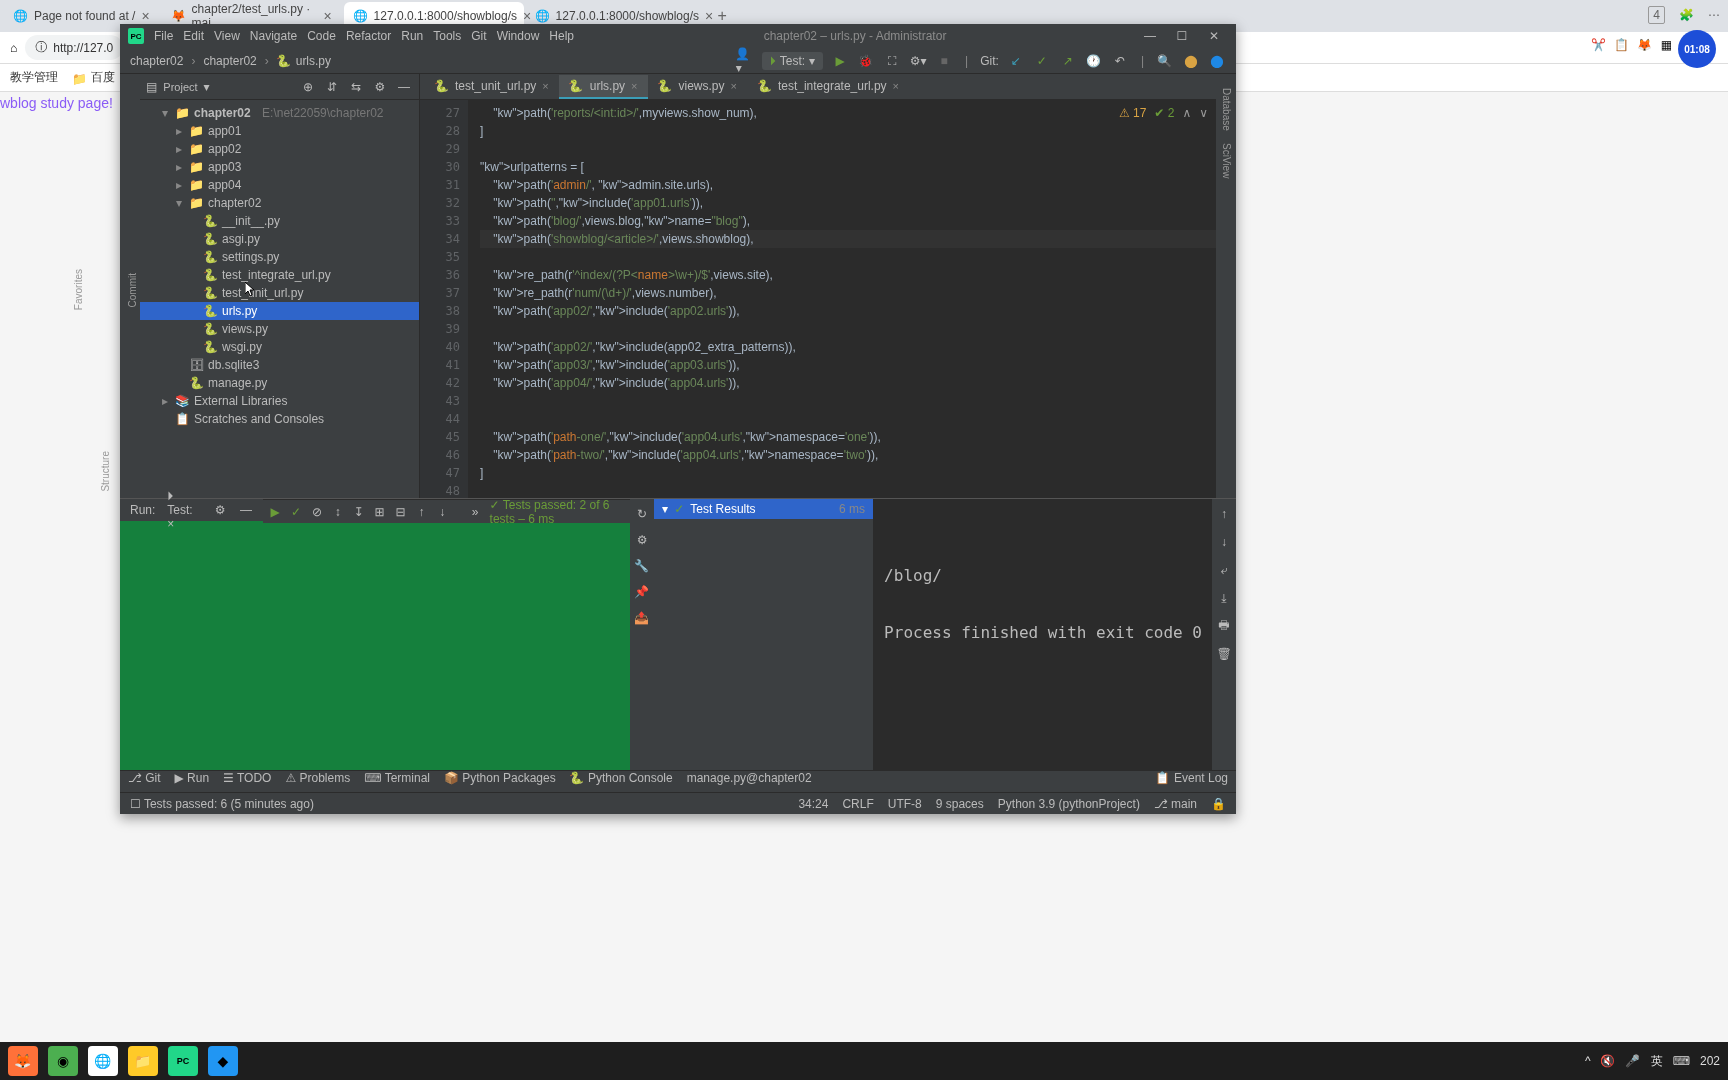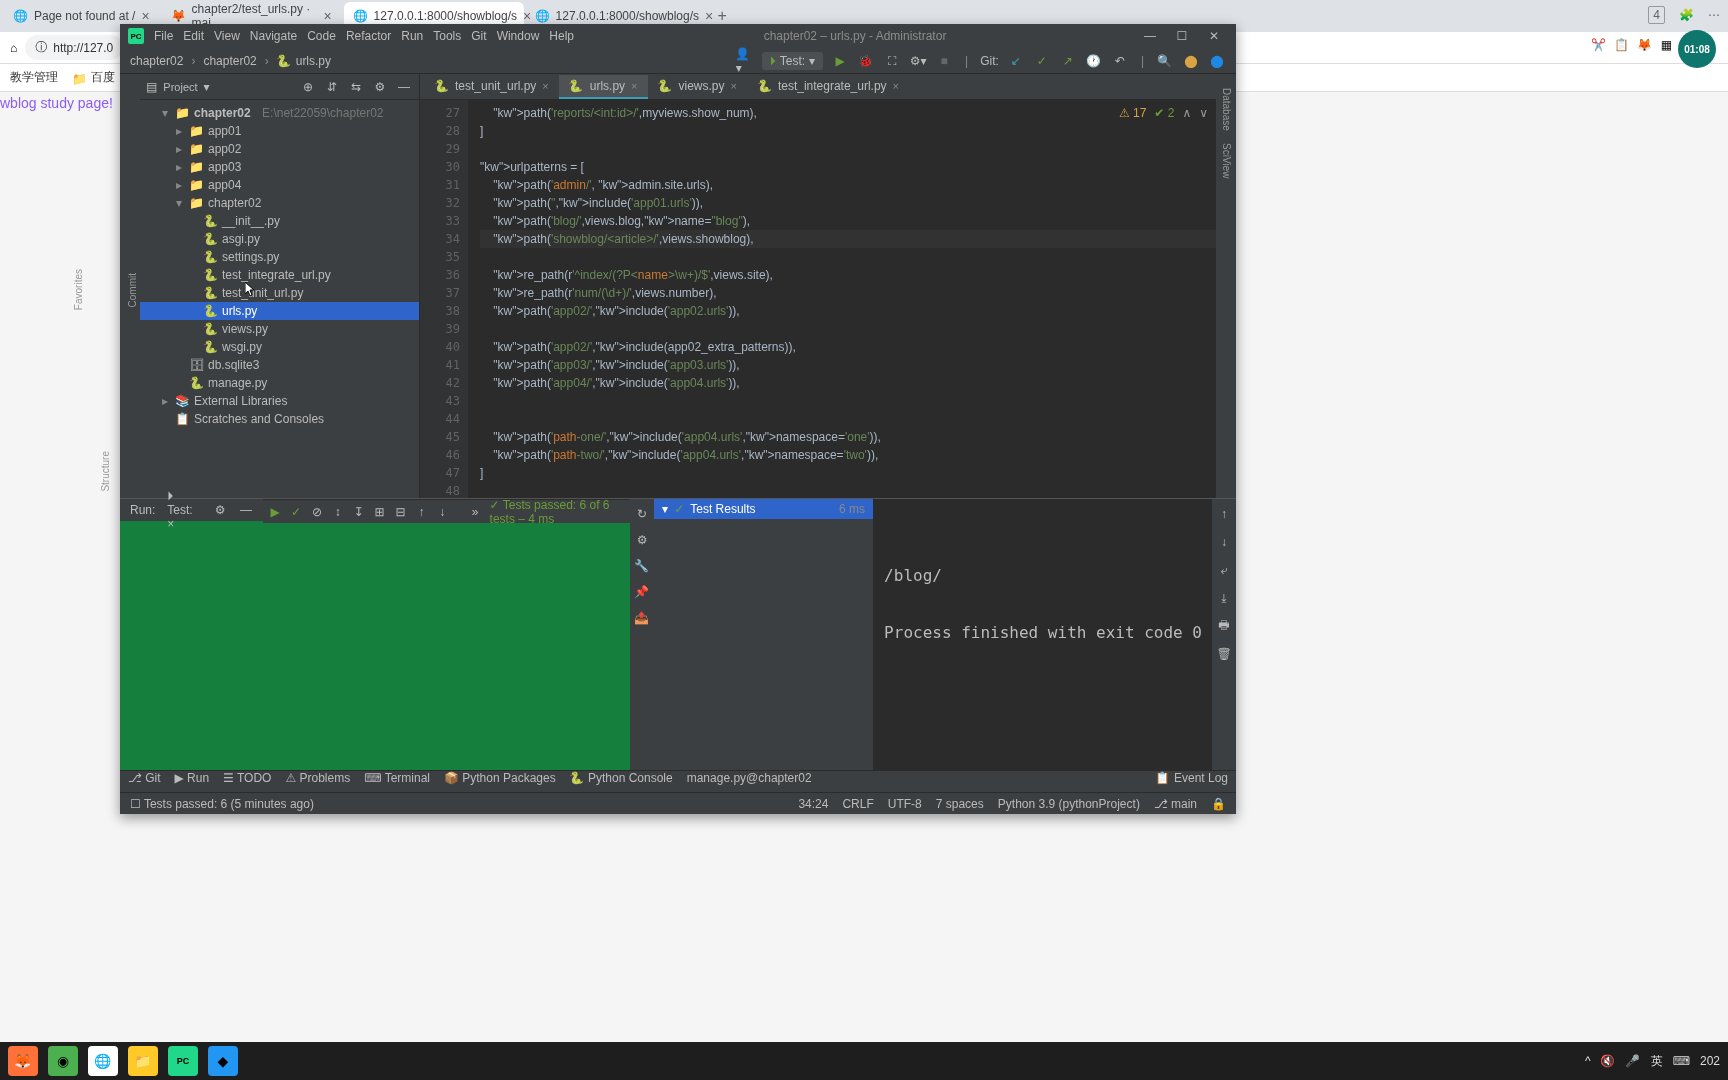--- a/index.html
+++ b/index.html
@@ -79,21 +79,21 @@
 .run-right-tools{width:24px;background:#3c3f41;display:flex;flex-direction:column;align-items:center;gap:10px;padding-top:6px;color:#999}
 
 .ide-status{height:22px;background:#3c3f41;border-top:1px solid #2b2b2b;display:flex;align-items:center;padding:0 10px;color:#bbb;font-size:10px;gap:14px}
 .ide-status .right{margin-left:auto;display:flex;gap:14px}
 .ide-toolwins{height:22px;background:#3c3f41;border-top:1px solid #2b2b2b;display:flex;padding:0 8px;color:#bbb;font-size:10px;gap:14px}
 .ide-toolwins .right{margin-left:auto;display:flex;gap:14px}
 
 .taskbar{position:absolute;left:0;bottom:0;width:1728px;height:38px;background:#1e1e1e;display:flex;align-items:center;padding:0 8px;gap:10px}
 .taskbar .app{width:30px;height:30px;border-radius:4px;display:flex;align-items:center;justify-content:center;font-size:14px}
 .taskbar .tray{margin-left:auto;display:flex;align-items:center;gap:10px;color:#ddd;font-size:10px}
-.timebox{position:absolute;right:12px;top:30px;width:38px;height:38px;border-radius:50%;background:#0f766e;color:#fff;display:flex;align-items:center;justify-content:center;font-size:10px;font-weight:bold}
+.timebox{position:absolute;right:12px;top:30px;width:38px;height:38px;border-radius:50%;background:#1d4ed8;color:#fff;display:flex;align-items:center;justify-content:center;font-size:10px;font-weight:bold}
 .top-right-icons{position:absolute;right:8px;top:6px;display:flex;gap:14px;align-items:center;color:#666;font-size:13px}
 .cursor{position:absolute;left:245px;top:282px;width:12px;height:16px;z-index:50}
 </style>
 </head>
 <body>
 
 <div class="browser-tabs">
   <div class="browser-tab">
       <span class="icon">🌐</span>
       <span>Page not found at /</span>
@@ -370,21 +370,21 @@
       <span class="icon-btn green">▶</span>
       <span class="icon-btn green">✓</span>
       <span class="icon-btn">⊘</span>
       <span class="icon-btn">↕</span>
       <span class="icon-btn">↧</span>
       <span class="icon-btn">⊞</span>
       <span class="icon-btn">⊟</span>
       <span class="icon-btn">↑</span>
       <span class="icon-btn">↓</span>
       <span style="margin-left:12px" class="icon-btn">»</span>
-      <span class="green">✓ <span>Tests passed: 6 of 6 tests – 4 ms</span></span>
+      <span class="green">✓ <span>Tests passed: 2 of 6 tests – 6 ms</span></span>
     </div>
     <div class="run-body">
       <div class="run-left-tools">
         <span class="icon-btn">↻</span>
         <span class="icon-btn">⚙</span>
         <span class="icon-btn">🔧</span>
         <span class="icon-btn">📌</span>
         <span class="icon-btn">📤</span>
       </div>
       <div class="test-tree">
@@ -425,21 +425,21 @@
     <div class="right">
         <span>📋 <span>Event Log</span></span>
       </div>
   </div>
   <div class="ide-status">
     <span>☐ <span>Tests passed: 6 (5 minutes ago)</span></span>
     <div class="right">
       <span>34:24</span>
       <span>CRLF</span>
       <span>UTF-8</span>
-      <span>7 spaces</span>
+      <span>9 spaces</span>
       <span>Python 3.9 (pythonProject)</span>
       <span>⎇ main</span>
       <span>🔒</span>
     </div>
   </div>
 </div>
 
 <svg class="cursor" viewBox="0 0 12 16">
     <path d="M0 0 L0 12 L3 9 L5 14 L7 13 L5 8 L9 8 Z" fill="#fff" stroke="#000" stroke-width="1"></path>
   </svg>

